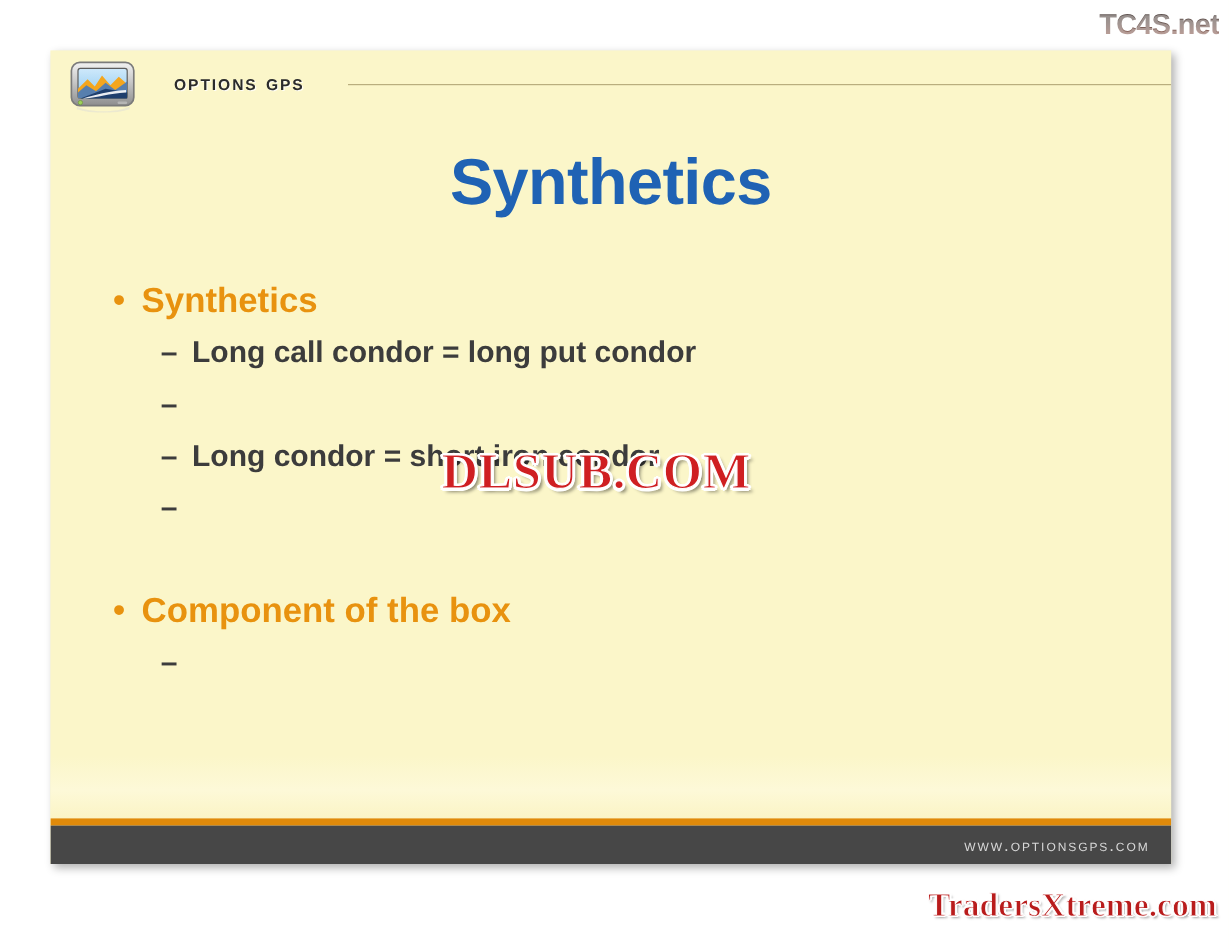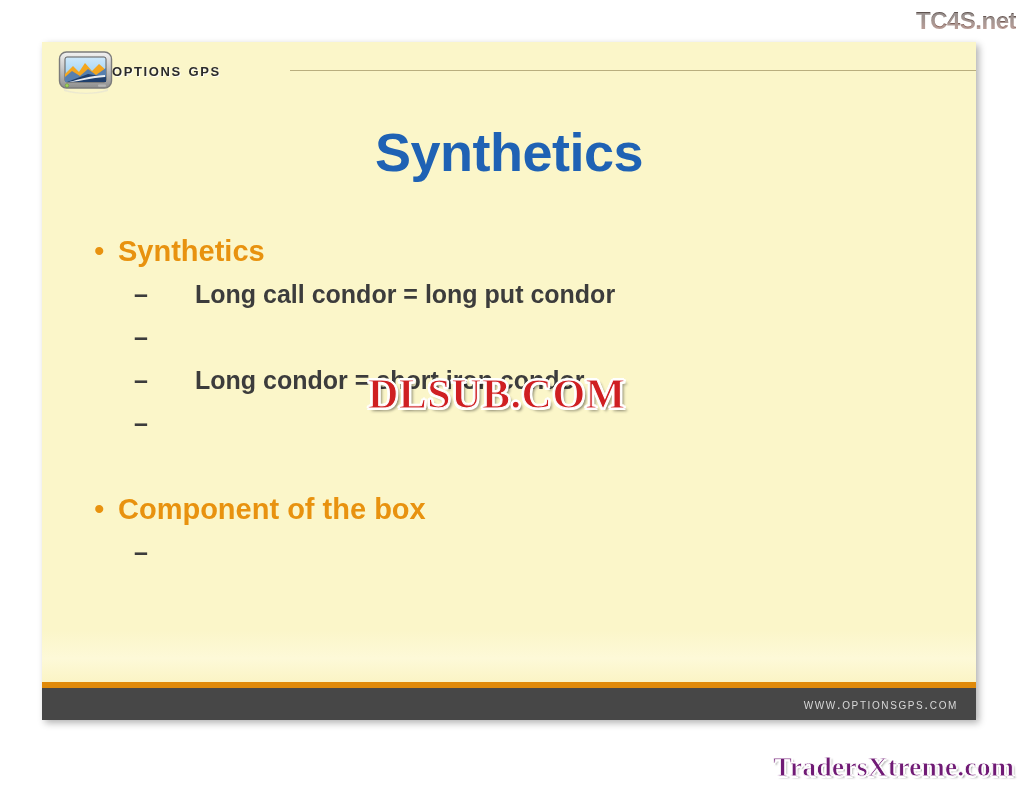--- a/index.html
+++ b/index.html
@@ -66,20 +66,21 @@
     top: 17px;
     font-family: "Liberation Sans", sans-serif;
     font-weight: bold;
     font-size: 19px;
     letter-spacing: 1.6px;
     color: #2b2b2b;
     font-variant: small-caps;
     text-transform: lowercase;
     text-shadow: 1px 1px 0 rgba(255,255,255,0.8);
     white-space: nowrap;
+    padding-left: 33px;
   }
   #header-rule {
     position: absolute;
     left: 248px;
     right: 0;
     top: 28px;
     height: 1px;
     background: #b9ae7e;
   }
 
@@ -140,21 +141,20 @@
     font-size: 25px;
     line-height: 41px;
     font-weight: bold;
   }
   .l2-text {
     font-family: "Liberation Sans", sans-serif;
     font-weight: bold;
     font-size: 25px;
     line-height: 41px;
     color: #3c3c3c;
-    margin-left: 35px;
   }
   .group-gap { height: 44px; }
 
   
   #footer-fade {
     position: absolute;
     left: 0;
     bottom: 38px;
     width: 100%;
     height: 52px;
@@ -206,26 +206,26 @@
       2px 0 0 #ffffff, -2px 0 0 #ffffff, 0 2px 0 #ffffff, 0 -2px 0 #ffffff,
       1.5px 1.5px 0 #ffffff, -1.5px 1.5px 0 #ffffff, 1.5px -1.5px 0 #ffffff, -1.5px -1.5px 0 #ffffff,
       3px 3px 3px rgba(0,0,0,0.45);
     white-space: nowrap;
   }
 
   
   #tx-brand {
     position: absolute;
     right: 10px;
-    bottom: 8px;
+    bottom: 20px;
     font-family: "Liberation Serif", serif;
     font-weight: bold;
     font-size: 28px;
     line-height: 32px;
-    color: #701a75;
+    color: #b91c1c;
     -webkit-text-stroke: 0.8px #ffffff;
     text-shadow:
       1.5px 0 0 #ffffff, -1.5px 0 0 #ffffff, 0 1.5px 0 #ffffff, 0 -1.5px 0 #ffffff,
       2px 2px 2px rgba(0,0,0,0.35);
     white-space: nowrap;
   }
 </style>
 </head>
 <body>
 

